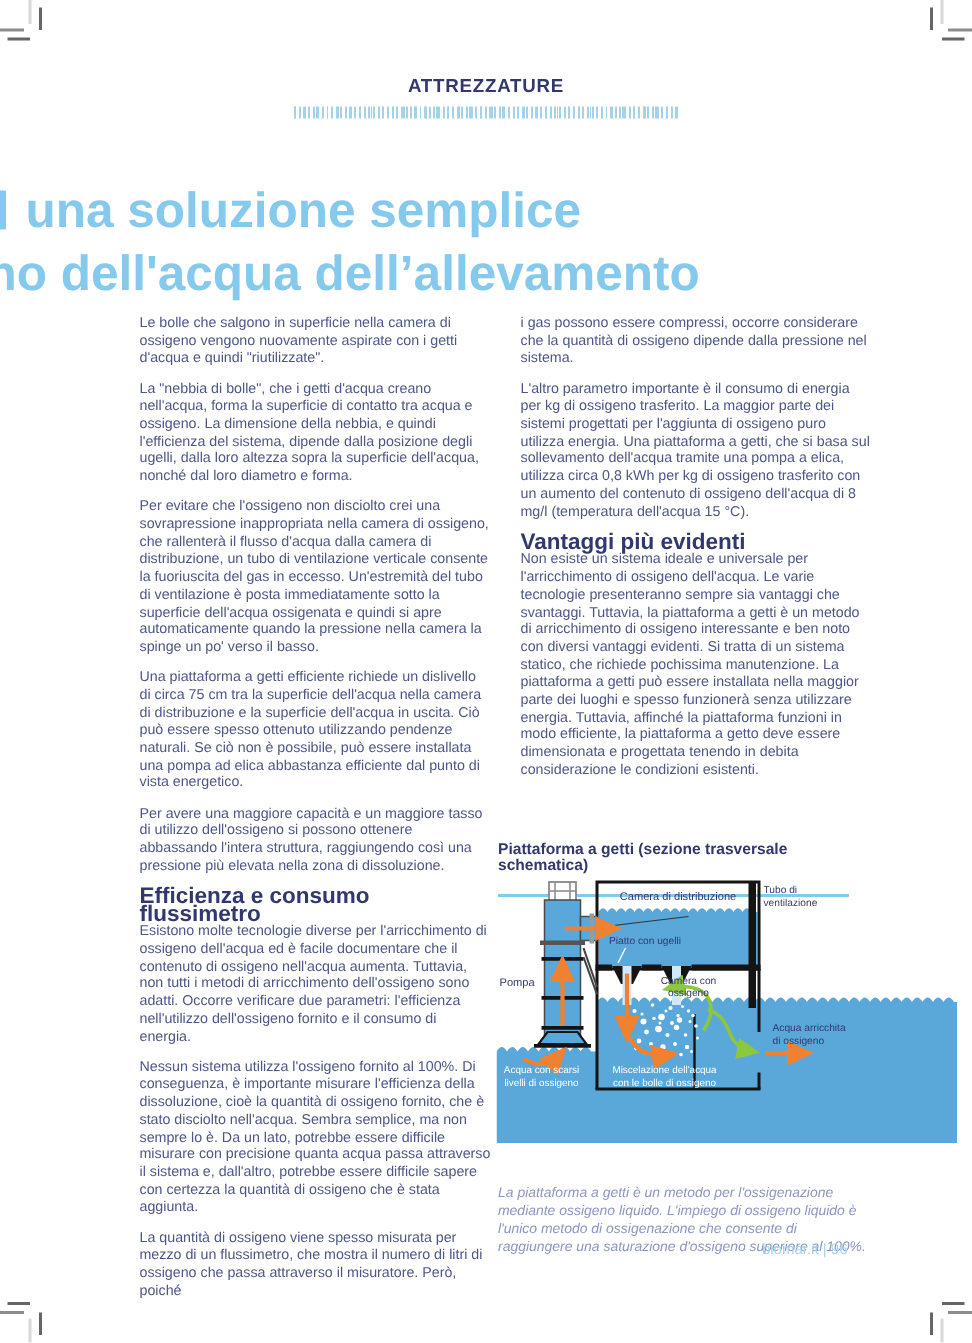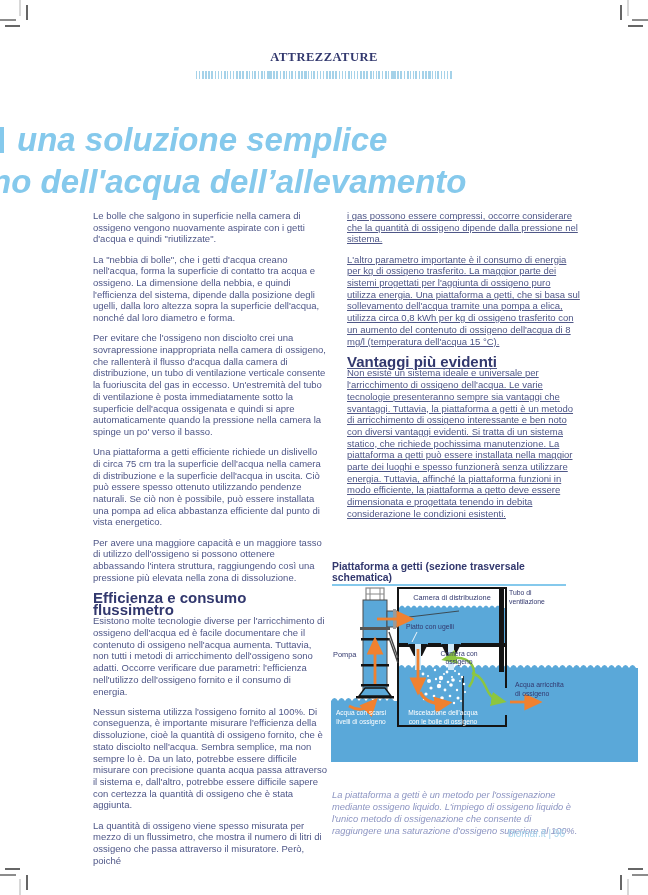--- a/index.html
+++ b/index.html
@@ -10,49 +10,49 @@
   }
   
   .cm{position:absolute;background:#8c8c8c;}
   .cm.light{background:#d8d8d8;}
   .cm.dark{background:#666666;}
 
   
   .kicker{
     position:absolute;top:50px;left:0;width:100%;
     text-align:center;font-size:12.5px;font-weight:bold;
-    letter-spacing:.5px;color:var(--c-navy);font-family:Liberation Serif, serif;
+    letter-spacing:.5px;color:var(--c-navy);
   }
   .barcode{
     position:absolute;left:196px;top:71px;width:256px;height:8px;
     background-image:
       repeating-linear-gradient(90deg, var(--c-barcode) 0 1.3px, transparent 1.3px 3.1px),
       repeating-linear-gradient(90deg, var(--c-barcode) 0 1px, transparent 1px 7.3px);
   }
 
   
   .title{position:absolute;top:119px;left:0;width:648px;
-    font-weight:bold;color:var(--c-cyan);font-size:33px;line-height:42px;font-style:italic;}
+    font-weight:bold;color:var(--c-cyan);font-size:33px;line-height:42px;}
   .title .l1{display:flex;align-items:center;}
   .title .sliver{width:4px;height:26px;background:var(--c-cyan);margin-right:13px;}
   .title .l2{display:block;margin-left:-9px;}
 
   
   .col{position:absolute;top:210px;width:234px;color:var(--c-body);
     font-size:9.5px;line-height:11.7px;margin-left:15px;}
   .col-left{left:78px;}
-  .col-right{left:332px;text-decoration:underline;}
+  .col-right{left:332px;}
   .col p{margin:0 0 8.5px 0;}
   .col h3{margin:0;font-size:15px;line-height:11.7px;color:var(--c-navy);}
 
   
   .fig-head{
     position:absolute;left:332px;top:561px;width:234px;
     font-size:10.4px;font-weight:bold;color:var(--c-navy);
-    padding-bottom:1px;border-bottom:2px solid var(--c-cyan);
+    padding-bottom:13px;border-bottom:2px solid var(--c-cyan);
   }
   .figure{position:absolute;left:331px;top:586px;width:309px;height:192px;}
   .figure svg{display:block;}
   .caption{
     position:absolute;left:332px;top:774px;width:248px;
     font-style:italic;font-size:9.3px;line-height:12px;color:var(--c-caption);margin-top:15px;
   }
   .folio{
     position:absolute;left:395px;top:828px;width:170px;text-align:right;
     font-size:10px;color:var(--c-folio);

